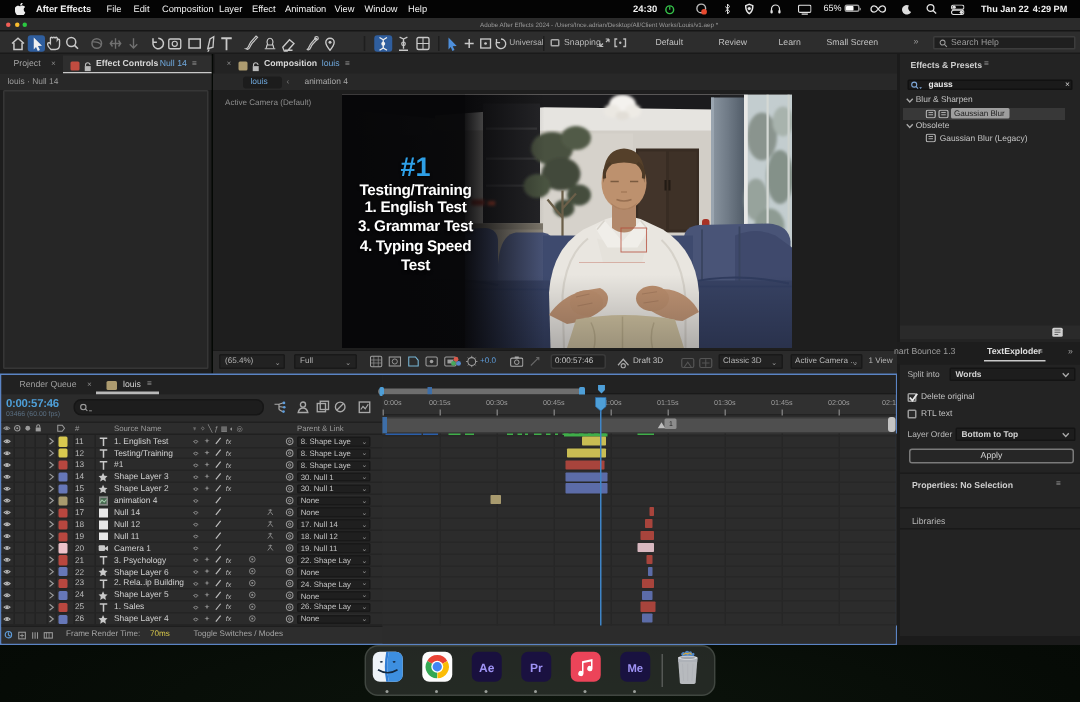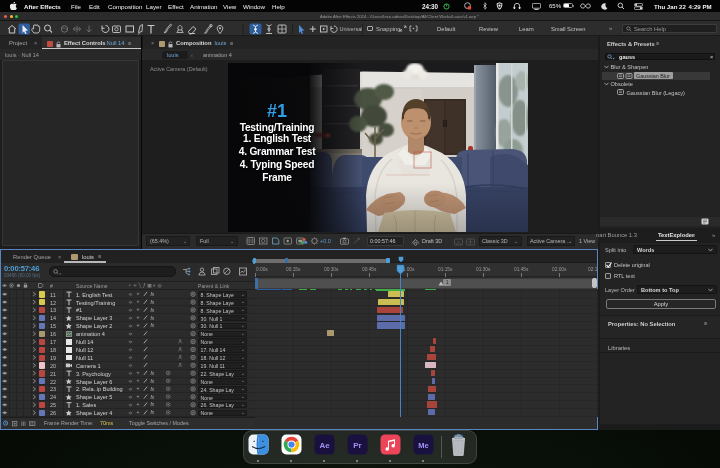--- a/index.html
+++ b/index.html
@@ -275,23 +275,23 @@
     <path d="M187,148 V169 M166,152 Q170,160 168,169 M208,152 Q205,160 207,169" stroke="#b9ac8a" stroke-width="1" fill="none"></path>
     <rect x="186" y="89" width="17" height="16" fill="none" stroke="#b44a38" stroke-width="0.7" opacity="0.75"></rect>
     <path d="M158,112 h44" stroke="#b44a38" stroke-width="0.5" opacity="0.45"></path>
     <rect x="0" y="120" width="300" height="49" fill="url(#vig)"></rect>
     <rect x="0" y="0" width="135" height="169" fill="url(#fadeL)"></rect>
     <rect x="0" y="0" width="82" height="169" fill="#070709" opacity="0.6"></rect>
   </svg>
 <div class="t" style="left:221px;top:100.5px;width:112px;text-align:center;font-size:18px;font-weight:700;color:#2e9fe6;text-shadow:0 1px 2px rgba(0,0,0,0.7);">#1</div>
 <div class="t" style="left:221px;top:121.5px;width:112px;text-align:center;font-size:10.2px;font-weight:700;color:#fff;text-shadow:0 1px 2px rgba(0,0,0,0.75);letter-spacing:-0.2px;">Testing/Training</div>
 <div class="t" style="left:221px;top:132.8px;width:112px;text-align:center;font-size:10.2px;font-weight:700;color:#fff;text-shadow:0 1px 2px rgba(0,0,0,0.75);letter-spacing:-0.2px;">1. English Test</div>
-<div class="t" style="left:221px;top:145.6px;width:112px;text-align:center;font-size:10.2px;font-weight:700;color:#fff;text-shadow:0 1px 2px rgba(0,0,0,0.75);letter-spacing:-0.2px;">4. Grammar Test</div>
+<div class="t" style="left:221px;top:145.6px;width:112px;text-align:center;font-size:10.2px;font-weight:700;color:#fff;text-shadow:0 1px 2px rgba(0,0,0,0.75);letter-spacing:-0.2px;">3. Grammar Test</div>
 <div class="t" style="left:221px;top:158.8px;width:112px;text-align:center;font-size:10.2px;font-weight:700;color:#fff;text-shadow:0 1px 2px rgba(0,0,0,0.75);letter-spacing:-0.2px;">4. Typing Speed</div>
-<div class="t" style="left:221px;top:171.6px;width:112px;text-align:center;font-size:10.2px;font-weight:700;color:#fff;text-shadow:0 1px 2px rgba(0,0,0,0.75);letter-spacing:-0.2px;">Frame</div>
+<div class="t" style="left:221px;top:171.6px;width:112px;text-align:center;font-size:10.2px;font-weight:700;color:#fff;text-shadow:0 1px 2px rgba(0,0,0,0.75);letter-spacing:-0.2px;">Test</div>
 <div class="ab" style="left:142px;top:233px;width:456px;height:16px;background:#2b2b2b;border-top:1px solid #191919;"></div>
 <div class="ab" style="left:146px;top:236px;width:44px;height:10px;background:#222;border:1px solid #191919;border-radius:1px;"></div>
 <div class="t" style="left:150px;top:238px;font-size:5.4px;color:#b5b5b5;">(65.4%)</div>
 <div class="t" style="left:183px;top:237.5px;font-size:5px;color:#999;">⌄</div>
 <div class="ab" style="left:196px;top:236px;width:42px;height:10px;background:#222;border:1px solid #191919;border-radius:1px;"></div>
 <div class="t" style="left:200px;top:238px;font-size:5.4px;color:#b5b5b5;">Full</div>
 <div class="t" style="left:230px;top:237.5px;font-size:5px;color:#999;">⌄</div>
 <svg class="ab" style="left:243px;top:234px" width="92" height="14" viewBox="0 0 92 14">
     <rect x="4" y="3.5" width="7.5" height="7" rx="0.8" fill="none" stroke="#9e9e9e" stroke-width="0.7"></rect>
     <path d="M6.2 3.5v7M9.2 3.5v7M4 6h7.5M4 8h7.5" stroke="#9e9e9e" stroke-width="0.4"></path>

